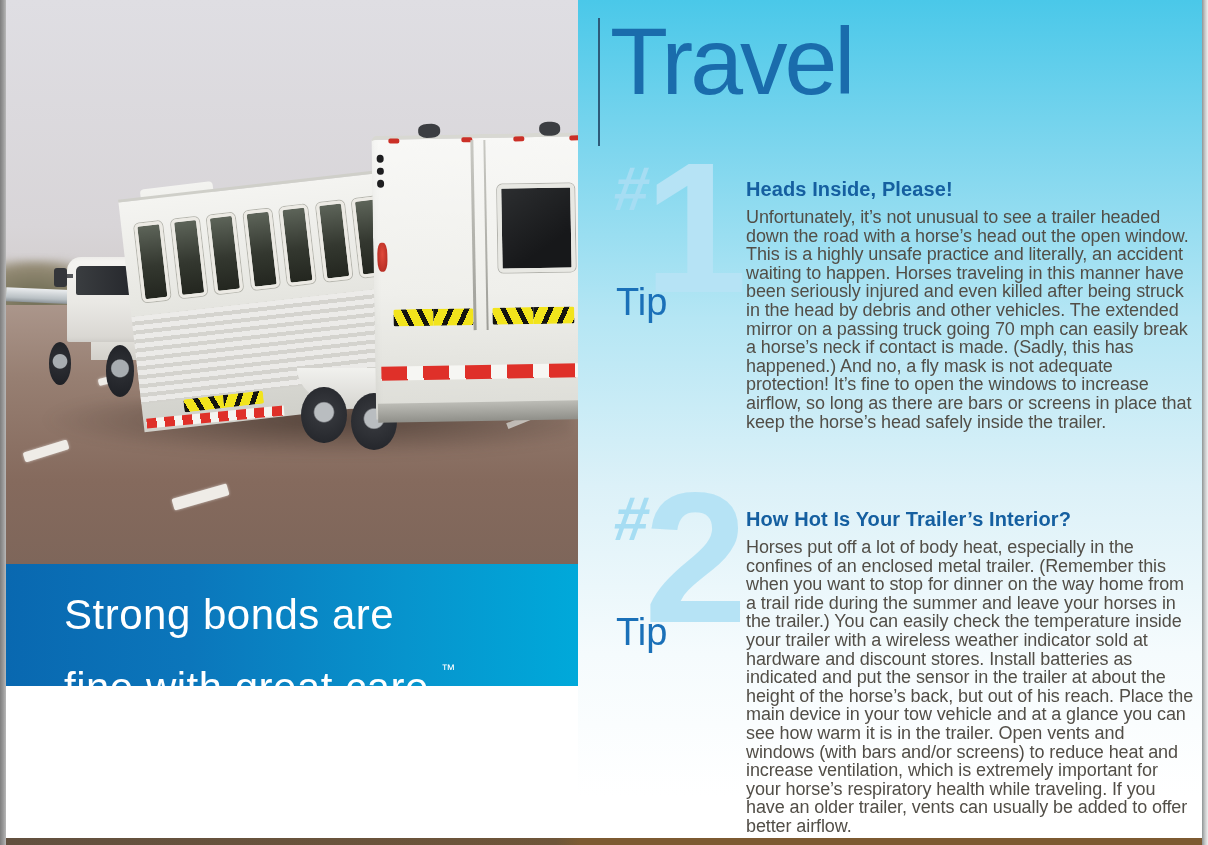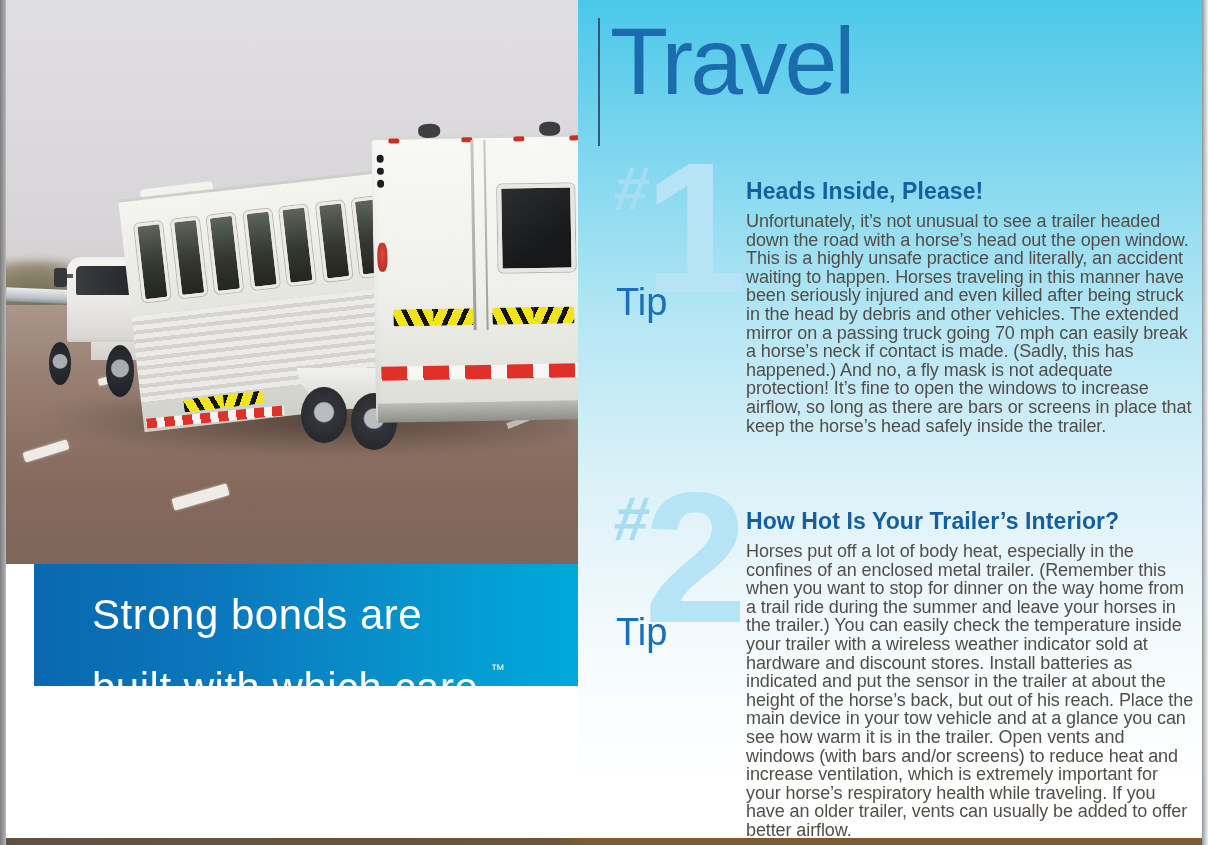--- a/index.html
+++ b/index.html
@@ -119,21 +119,21 @@
   .chev-r { background:repeating-linear-gradient(115deg, #141410 0 5px, #f2e41c 5px 14px); }
   .rear-chev1 { left:9%; top:55%; width:37%; }
   .rear-chev2 { left:55%; top:55%; width:38%; }
   .rear-stripe { position:absolute; left:3%; right:2%; top:73%; height:4.5%;
          background:repeating-linear-gradient(90deg,#df3029 0 26px,#f6f6f3 26px 42px); }
   .bumper { position:absolute; left:1%; right:1%; top:85%; height:6%;
          background:linear-gradient(180deg,#bcbcb6,#8f8f89); }
 
   
   .tagline-panel { position:relative; height:122px;
-         background:linear-gradient(90deg,#0968b0 0%,#0b76bb 32%,#0794cd 70%,#00a9da 100%);margin-left:28px; }
+         background:linear-gradient(90deg,#0968b0 0%,#0b76bb 32%,#0794cd 70%,#00a9da 100%); }
   .tagline { position:absolute; left:58px; top:24px; color:#ffffff; font-weight:300;
          font-size:42px; line-height:54px; letter-spacing:0.5px; }
   .tm { font-size:14px; vertical-align:28px; letter-spacing:0; }
 
   
   .right-col { position:absolute; left:578px; top:0; width:624px; height:838px;
          background:linear-gradient(180deg,#4ac8e9 0%, #7ed6ee 18%, #b5e6f4 38%, #dcf1f8 58%, #f5fbfd 78%, #ffffff 95%); }
 
   .travel-wrap { position:absolute; left:20px; top:8px; height:150px; }
   .travel-vline { position:absolute; left:0; top:10px; width:2px; height:128px; background:#2d5b7a; }
@@ -145,21 +145,21 @@
   .tip2 { top:476px; }
   .tip-marker { position:relative; width:132px; height:184px; flex:none; }
   .tip2 .tip-marker { margin-top:10px; }
   .hash { position:absolute; left:0; top:2px; font-size:62px; line-height:1; font-weight:700;
          font-style:italic; color:#a6ddf3; transform:skewX(-8deg); }
   .bignum { position:absolute; left:30px; top:-4px; font-size:186px; line-height:0.82; font-weight:700;
          color:#b6e3f5; letter-spacing:-6px; }
   .tipword { position:absolute; left:2px; bottom:16px; font-size:38px; font-weight:400; color:#1a70b8; }
   .tip-content { width:450px; padding-top:22px; }
   .tip2 .tip-content { padding-top:32px; }
-  .tip-heading { font-size:23px; font-weight:700; color:#155fa0; margin-bottom:7px; letter-spacing:0.1px; }
+  .tip-heading { font-size:20px; font-weight:700; color:#155fa0; margin-bottom:7px; letter-spacing:0.1px; }
   .tip-body { font-size:18px; line-height:18.6px; color:#524e47; letter-spacing:-0.1px; }
 </style>
 </head>
 <body>
 
 <div class="page">
 
   <div class="edge-left"></div>
   <div class="edge-right"></div>
   <div class="bottom-strip"></div>
@@ -237,21 +237,21 @@
           </div>
           <div class="rear-stripe"></div>
           <div class="bumper"></div>
         </div>
       </div>
     </div>
 
     <div class="tagline-panel">
       <div class="tagline">
         <span>Strong bonds are</span><br>
-        <span>built with which care.</span><span class="tm">™</span>
+        <span>fine with great care.</span><span class="tm">™</span>
       </div>
     </div>
   </div>
 
   <div class="right-col">
 
     <div class="travel-wrap">
       <div class="travel-vline"></div>
       <div class="travel-title">Travel</div>
     </div>

